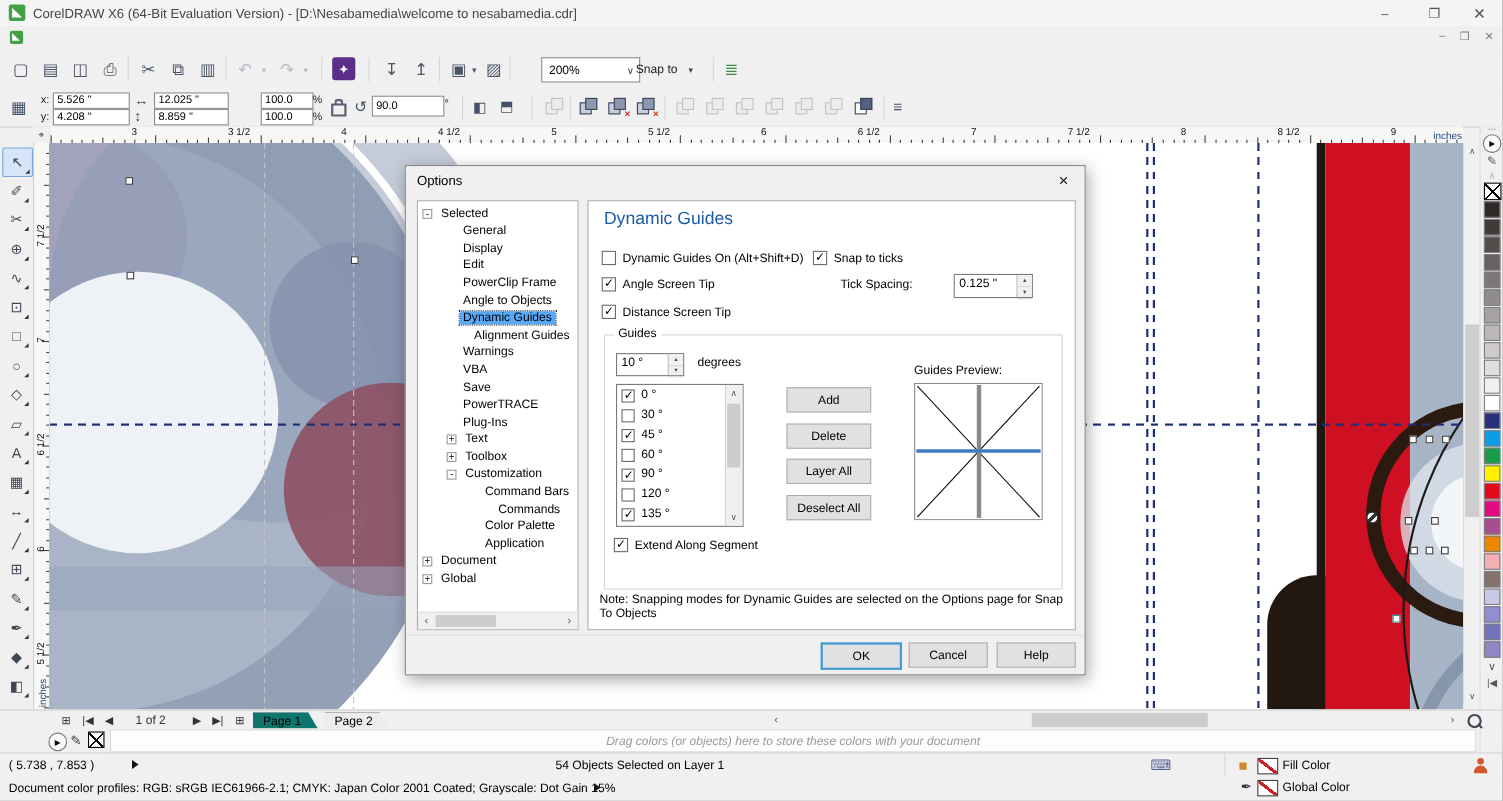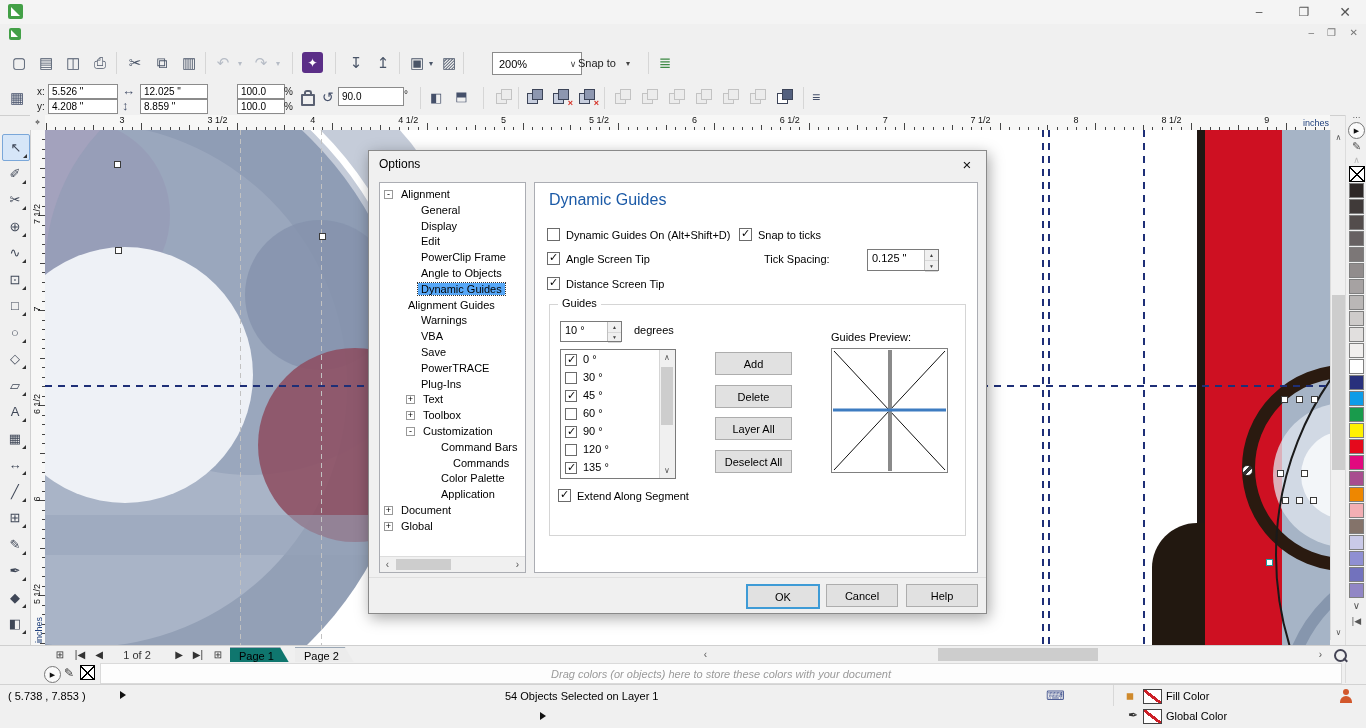--- a/index.html
+++ b/index.html
@@ -140,20 +140,21 @@
   .note{position:absolute;font-size:11px;line-height:13px;}
   .dlg-sep{position:absolute;left:0;width:100%;height:1px;background:#dfdfdf;}
 </style>
 </head>
 <body>
 
 <div class="app">
 
   <div class="abs titlebar">
     <div class="logo"></div>
+    <div class="title-text">CorelDRAW X6 (64-Bit Evaluation Version) - [D:\Nesabamedia\welcome to nesabamedia.cdr]</div>
     <div class="win-btn" style="right:90px;">–</div>
     <div class="win-btn" style="right:45px;">❐</div>
     <div class="win-btn" style="right:4px;font-size:14px;">✕</div>
   </div>
 
   <div class="abs menubar">
     <div class="logo small" style="left:9px;"></div>
     <div class="doc-btn" style="right:52px;">–</div>
     <div class="doc-btn" style="right:30px;">❐</div>
     <div class="doc-btn" style="right:8px;">✕</div>
@@ -627,58 +628,59 @@
     <span class="abs" style="left:505px;top:5px;">54 Objects Selected on Layer 1</span>
     <span class="abs" style="left:1046px;top:3px;font-size:13px;color:#4f5f96;">⌨</span>
     <span class="abs" style="left:1113px;top:0;width:1px;height:44px;background:#d8d8d8;"></span>
     <span class="abs" style="left:1126px;top:4px;color:#cf8a2d;font-size:12px;transform:rotate(45deg);">◆</span>
     <span class="none-swatch abs" style="left:1143px;top:4px;"></span>
     <span class="abs" style="left:1166px;top:5px;">Fill Color</span>
     <span class="person abs" style="left:1338px;top:4px;"></span>
   </div>
 
   <div class="abs statusbar2">
+    <span class="abs" style="left:8px;top:5px;">Document color profiles: RGB: sRGB IEC61966-2.1; CMYK: Japan Color 2001 Coated; Grayscale: Dot Gain 15%</span>
     <span class="tri abs" style="left:540px;top:6px;"></span>
     <span class="abs" style="left:1128px;top:2px;font-size:12px;color:#333;">✒</span>
     <span class="none-swatch abs" style="left:1143px;top:3px;"></span>
     <span class="abs" style="left:1166px;top:4px;">Global Color</span>
   </div>
 
   <div class="abs dialog">
     <div class="dlg-title">
       <span class="t">Options</span>
       <span class="dlg-close">×</span>
     </div>
 
     <div class="panel" style="left:10px;top:31px;width:145px;height:389px;">
       <div id="tree" style="position:absolute;left:0;top:4px;right:0;bottom:15px;overflow:hidden;">
           <div class="tree-item" style="left: 0px; top: 0px; width: 100%;">
             <div class="expander" style="left: 4px;">-</div>
-            <div class="lbl" style="left: 18px;">Alignment</div>
+            <div class="lbl" style="left: 18px;">Selected</div>
           </div>
           <div class="tree-item" style="left: 0px; top: 15.8px; width: 100%;">
             <div class="lbl" style="left: 38px;">General</div>
           </div>
           <div class="tree-item" style="left: 0px; top: 31.6px; width: 100%;">
             <div class="lbl" style="left: 38px;">Display</div>
           </div>
           <div class="tree-item" style="left: 0px; top: 47.4px; width: 100%;">
             <div class="lbl" style="left: 38px;">Edit</div>
           </div>
           <div class="tree-item" style="left: 0px; top: 63.2px; width: 100%;">
             <div class="lbl" style="left: 38px;">PowerClip Frame</div>
           </div>
           <div class="tree-item" style="left: 0px; top: 79px; width: 100%;">
             <div class="lbl" style="left: 38px;">Angle to Objects</div>
           </div>
           <div class="tree-item" style="left: 0px; top: 94.8px; width: 100%;">
             <div class="lbl sel" style="left: 38px;">Dynamic Guides</div>
           </div>
           <div class="tree-item" style="left: 0px; top: 110.6px; width: 100%;">
-            <div class="lbl" style="left: 25px;">Alignment Guides</div>
+            <div class="lbl" style="left: 48px;">Alignment Guides</div>
           </div>
           <div class="tree-item" style="left: 0px; top: 126.4px; width: 100%;">
             <div class="lbl" style="left: 38px;">Warnings</div>
           </div>
           <div class="tree-item" style="left: 0px; top: 142.2px; width: 100%;">
             <div class="lbl" style="left: 38px;">VBA</div>
           </div>
           <div class="tree-item" style="left: 0px; top: 158px; width: 100%;">
             <div class="lbl" style="left: 38px;">Save</div>
           </div>
@@ -809,20 +811,21 @@
           <line x1="3" y1="3" x2="114" y2="122" stroke="#111" stroke-width="1"></line>
           <line x1="114" y1="3" x2="3" y2="122" stroke="#111" stroke-width="1"></line>
           <line x1="59" y1="2" x2="59" y2="123" stroke="#8a8a8a" stroke-width="4"></line>
           <line x1="2" y1="62" x2="115" y2="62" stroke="#3e7cc1" stroke-width="3"></line>
         </svg>
 
         <span class="cb checked" style="left:8px;top:184px;"></span>
         <span class="cb-label" style="left:27px;top:185px;">Extend Along Segment</span>
       </div>
 
+      <div class="note" style="left:10px;top:356px;width:424px;">Note: Snapping modes for Dynamic Guides are selected on the Options page for Snap To Objects</div>
     </div>
 
     <div class="dlg-sep" style="top:426px;"></div>
     <div class="btn focused" style="left:377px;top:433px;width:70px;">OK</div>
     <div class="btn" style="left:457px;top:433px;width:70px;">Cancel</div>
     <div class="btn" style="left:537px;top:433px;width:70px;">Help</div>
   </div>
 
 </div>
 

